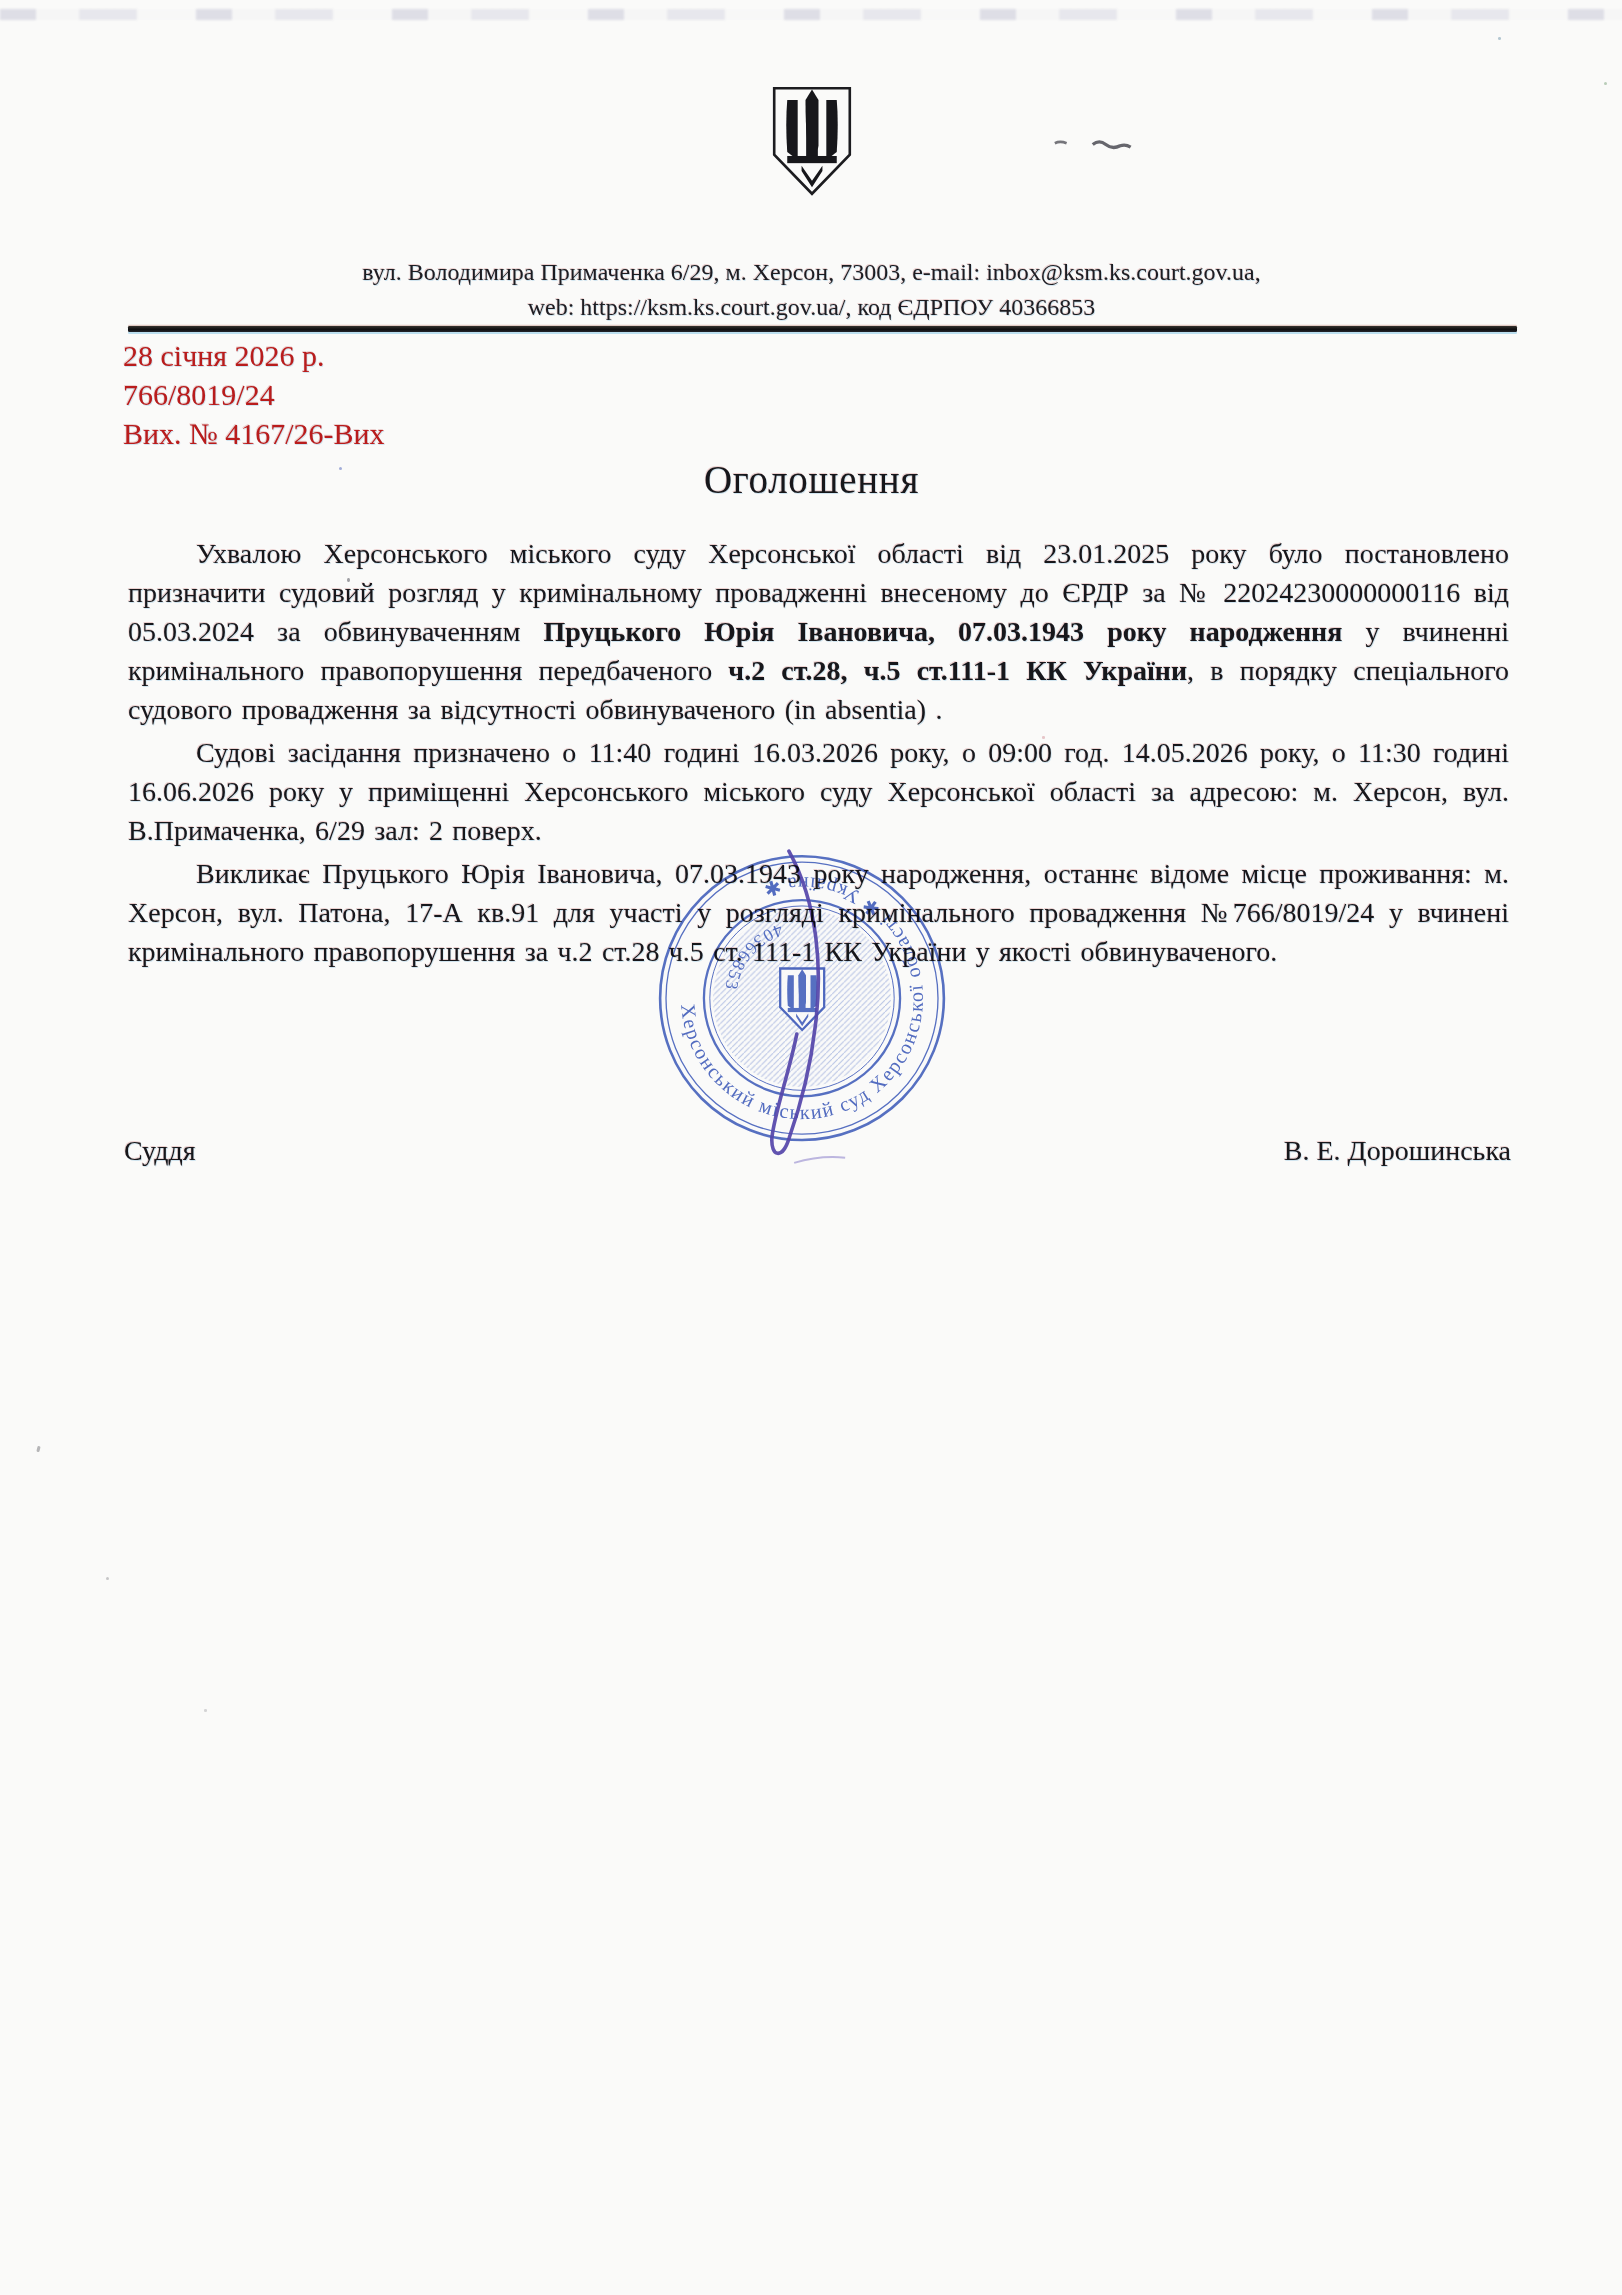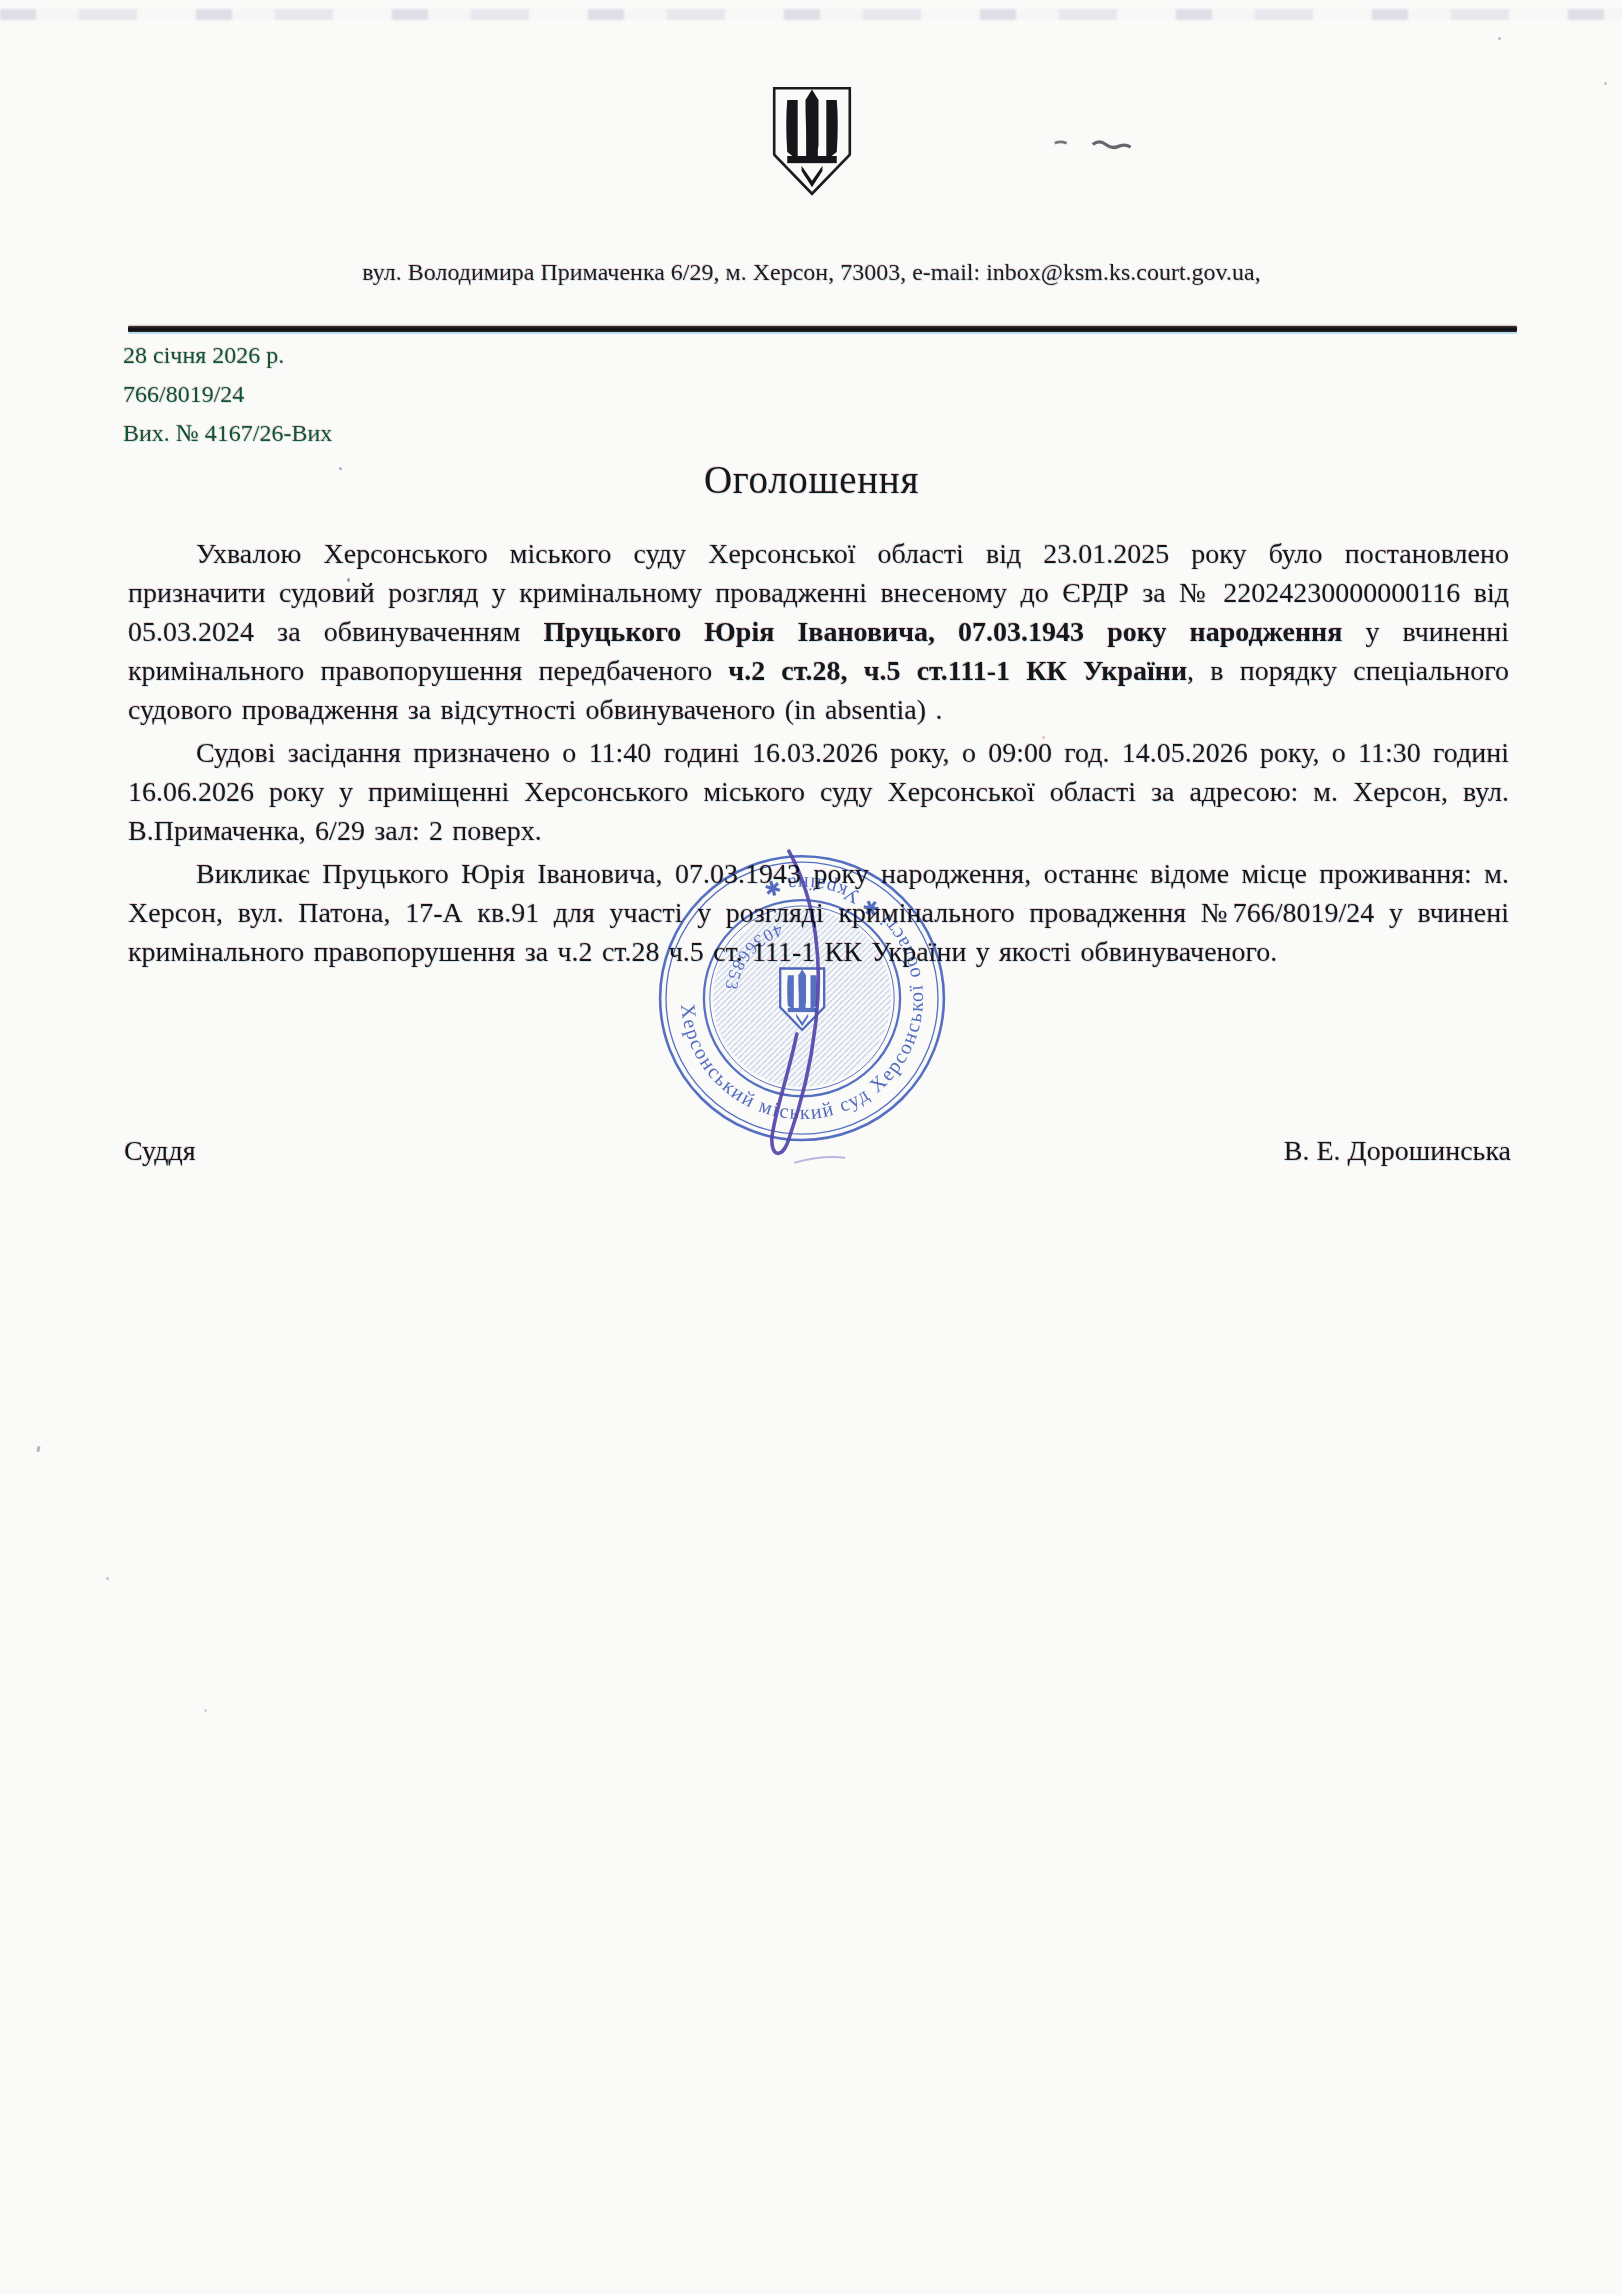--- a/index.html
+++ b/index.html
@@ -33,21 +33,21 @@
   .addr1{ top:259px; }
   .addr2{ top:294px; }
 
   .rule{
     position:absolute; left:128px; top:326px; width:1389px; height:5.9px;
     background:linear-gradient(180deg,#35322e 0%,#0e0e10 55%,#23242b 100%);
     box-shadow:0 2px 0 rgba(70,170,220,.35), 0 -1.3px 0 rgba(150,60,40,.25);
     border-radius:1.3px;
   }
 
-  .meta{ position:absolute; left:123px; top:336px; font-size:24px; line-height:39px; color:#14532d; }
+  .meta{ position:absolute; left:123px; top:336px; font-size:30px; line-height:39px; color:#b91c1c; }
   .doc-title{
     position:absolute; left:0; top:457px; width:1623px; text-align:center;
     font-size:39px; color:#17171b; letter-spacing:0.7px;
   }
 
   .doc-body{
     position:absolute; left:124px; top:530px; width:1389px;
     font-size:28px; line-height:39px; text-align:justify;
     word-spacing:2.3px; color:#17171b;
   }
@@ -95,20 +95,21 @@
     <path d="M8 8 H124 V110 L66 170 L8 110 Z" fill="none" stroke="#1c1c20" stroke-width="4"></path>
     <use href="#tryzub" fill="#17171b"></use>
   </svg>
 
   <svg class="squiggle" viewBox="0 0 150 35">
     <path d="M12 14 q8 -4 18 0" stroke="#3c3c46" stroke-width="4" fill="none" opacity=".7"></path>
     <path d="M70 16 q10 -8 20 0 q10 8 22 2 q8 -3 16 2" stroke="#34343e" stroke-width="5" fill="none" opacity=".75"></path>
   </svg>
 
   <div class="addr addr1 ink">вул. Володимира Примаченка  6/29, м. Херсон, 73003, e-mail: inbox@ksm.ks.court.gov.ua,</div>
+  <div class="addr addr2 ink">web: https://ksm.ks.court.gov.ua/, код ЄДРПОУ 40366853</div>
 
   <div class="rule"></div>
 
   <div class="meta ink">
     <div>28 січня 2026 р.</div>
     <div>766/8019/24</div>
     <div>Вих. № 4167/26-Вих</div>
   </div>
 
   <div class="doc-title ink">Оголошення</div>

